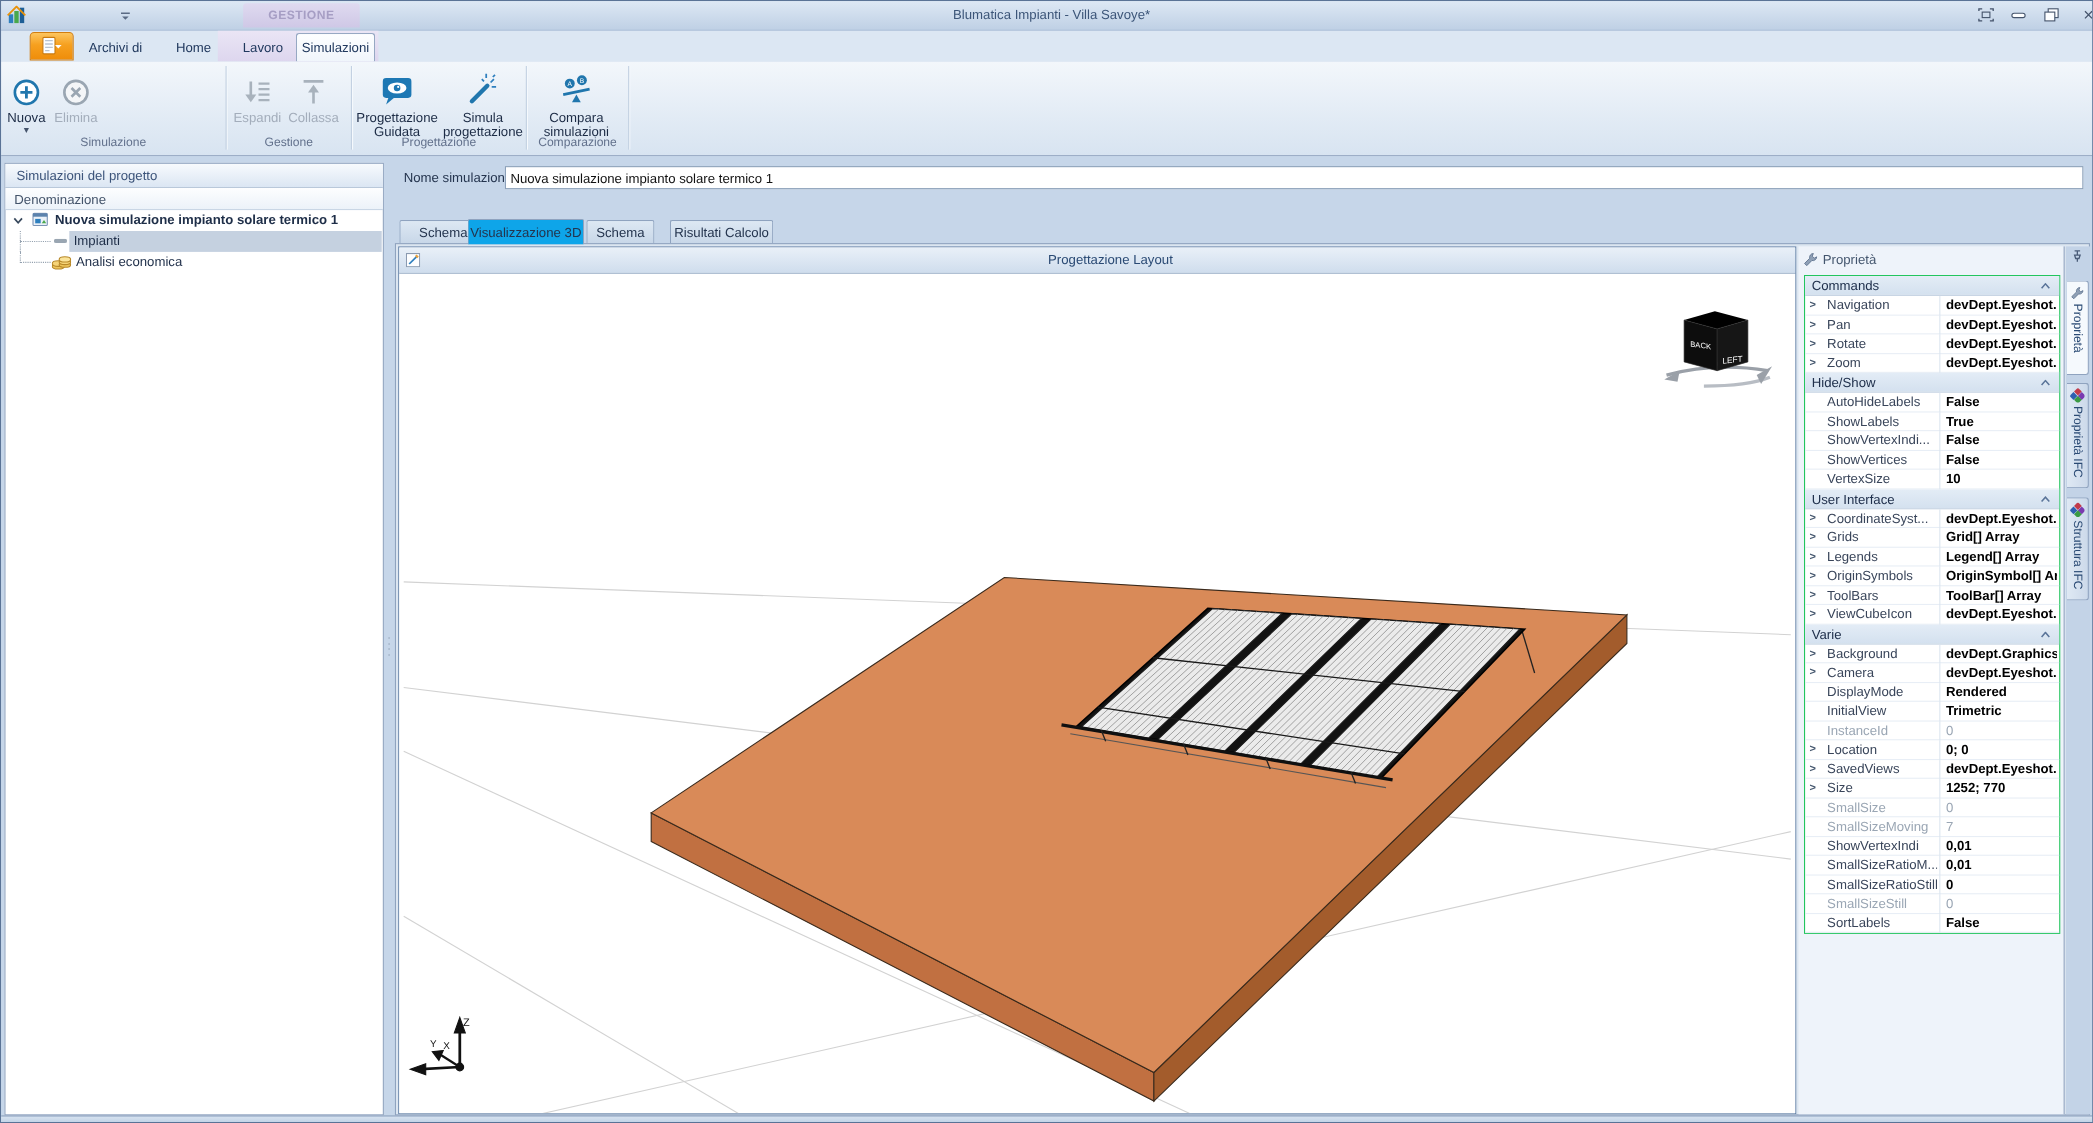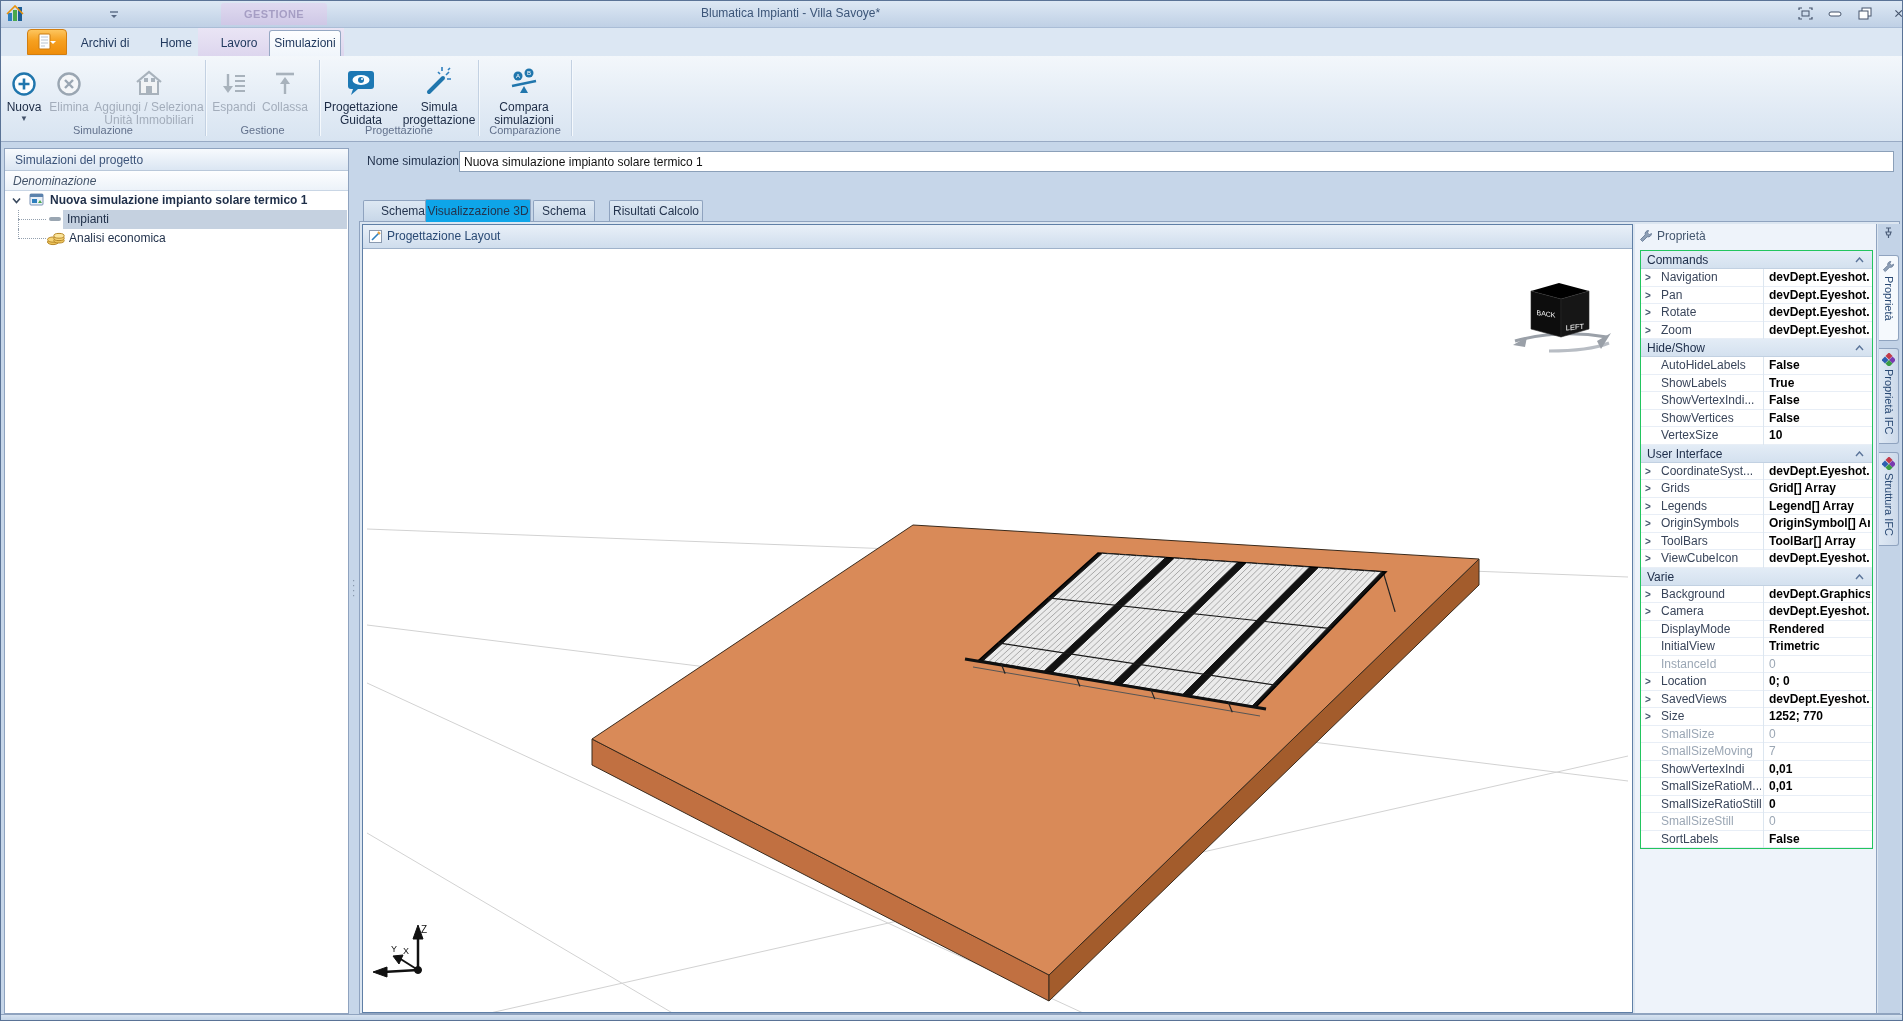--- a/index.html
+++ b/index.html
@@ -7,21 +7,21 @@
   #app{
     position:relative;width:1903px;height:1021px;overflow:hidden;
     font-family:"Liberation Sans",sans-serif;font-size:12px;color:#1e2e48;
     background:#c6d6e9;border:1px solid #5a7396;
   }
   
   .titlebar{position:absolute;left:0;top:0;width:100%;height:27px;
     background:linear-gradient(#dde8f4,#bfd0e5);border-bottom:1px solid #aabdd6;}
   .app-icon{position:absolute;left:5px;top:4px;width:18px;height:18px;}
   .qat-arrow{position:absolute;left:106px;top:8px;width:14px;height:12px;color:#5a6a84;}
-  .win-title{position:absolute;left:700px;top:5px;width:510px;color:#3c5578;}
+  .win-title{position:absolute;left:700px;top:5px;width:510px;text-align:center;color:#3c5578;}
   .ctx-title{position:absolute;left:220px;top:2px;width:106px;height:22px;border-radius:3px 3px 0 0;
     background:linear-gradient(#dfdaf0,#cfc8e6);color:#a69ec4;font-weight:bold;font-size:11px;
     text-align:center;line-height:22px;letter-spacing:.4px;}
   .win-btns{position:absolute;right:0;top:4px;height:18px;}
   .win-btn{position:absolute;top:0;width:22px;height:17px;display:flex;align-items:center;justify-content:center;}
   
   .tabrow{position:absolute;left:0;top:27px;width:100%;height:28px;background:#dce7f3;}
   .ctx-band{position:absolute;left:197px;top:0;width:146px;height:28px;
     background:linear-gradient(#eae5f5,#ddd6ee);}
   .file-btn{position:absolute;left:26px;top:1px;width:40px;height:26px;border-radius:4px 4px 0 0;
@@ -42,21 +42,21 @@
   .rgrouplbl{position:absolute;top:66px;height:16px;line-height:16px;text-align:center;
     color:#62718c;font-size:11px;}
   
   .content-bg{position:absolute;left:0;top:141px;width:100%;height:880px;background:#c6d6e9;}
   
   .left-panel{position:absolute;left:3px;top:147px;width:345px;height:866px;
     border:1px solid #8fa3bf;background:#fff;}
   .lp-title{height:22px;background:linear-gradient(#f7fafd,#dbe6f3);border-bottom:1px solid #b9c8da;
     color:#3c547a;line-height:22px;padding-left:10px;}
   .lp-colhdr{height:20px;background:linear-gradient(#fdfeff,#ecf2f9);border-bottom:1px solid #c9d6e5;
-    color:#44546a;line-height:20px;padding-left:8px;font-style:italic;}
+    color:#44546a;line-height:20px;padding-left:8px;}
   .tree-row{position:relative;height:19px;line-height:19px;white-space:nowrap;}
   .tree-row .lbl{position:absolute;top:0;}
   .sel-bar{position:absolute;left:58px;right:1px;top:0;height:19px;background:#c5d1e0;}
   .dotv{position:absolute;border-left:1px dotted #93a0ae;width:0;}
   .doth{position:absolute;border-top:1px dotted #93a0ae;height:0;}
   
   .vsplit{position:absolute;left:348px;top:147px;width:10px;height:866px;}
   .vsplit .dots{position:absolute;left:3px;top:430px;color:#7c8fa0;color:#7c8ca0;font-size:10px;line-height:5px;}
   
   .name-row{position:absolute;left:358px;top:149px;width:1541px;height:24px;}
@@ -71,21 +71,21 @@
   .doc-tabs{position:absolute;left:0;top:23px;width:100%;height:21px;}
   .dtab{position:absolute;top:0;height:21px;line-height:21px;text-align:center;
     background:linear-gradient(#dde8f3,#c8d7e8);border:1px solid #8fa3bf;border-bottom:none;
     border-radius:2px 2px 0 0;color:#24344e;}
   .dtab.active{background:#0ea5e9;height:23px;line-height:22px;top:-1px;z-index:2;}
   .dati-pane{position:absolute;left:0;top:44px;width:1541px;height:793px;border:1px solid #8fa3bf;
     background:#dce6f1;}
   
   .viewport{position:absolute;left:2px;top:2px;width:1271px;height:789px;border:1px solid #5f7fa6;background:#fff;}
   .vp-hdr{height:24px;background:linear-gradient(#e9f0f8,#cfdded);border-bottom:1px solid #9fb2ca;
-    color:#2a4a74;line-height:23px;padding-left:24px;position:relative;}
+    color:#2a4a74;line-height:23px;padding-left:24px;position:relative;text-align:center;}
   .vp-hdr .vp-ic{position:absolute;left:6px;top:5px;}
   .vp-canvas{position:absolute;left:0;top:24px;width:1269px;height:763px;background:#fff;overflow:hidden;}
   
   .prop-panel{position:absolute;left:1275px;top:2px;width:242px;height:789px;background:#eef3fa;
     border-right:1px solid #8fa3bf;}
   .pp-hdr{height:24px;color:#44566e;line-height:24px;padding-left:22px;position:relative;}
   .pp-hdr .pp-ic{position:absolute;left:4px;top:5px;}
   .pgrid{position:absolute;left:5px;top:26px;width:233px;background:#fff;border:1px solid #22c55e;}
   .pg-cat{position:relative;height:18px;line-height:18px;background:linear-gradient(#e3ecf6,#d4e1ef);
     color:#20304c;padding-left:6px;border-bottom:1px solid #c2d1e2;}
@@ -181,33 +181,20 @@
       <div class="drop">▼</div>
     </div>
     <div class="rbtn disabled" style="left:46px;width:44px">
       <div class="ric">
         <svg width="28" height="28" viewBox="0 0 28 28">
           <circle cx="14" cy="14" r="10.5" fill="#f4f6f8" stroke="#9aa6b2" stroke-width="2.4"></circle>
           <path d="M10 10l8 8M18 10l-8 8" stroke="#9aa6b2" stroke-width="2.4"></path>
         </svg>
       </div>
       <div class="rlbl">Elimina</div>
-    </div>
-    <div class="rbtn disabled" style="left:92px;width:112px">
-      <div class="ric">
-        <svg width="34" height="30" viewBox="0 0 34 30">
-          <path d="M5 14 L17 4 L29 14" fill="none" stroke="#a8b2bc" stroke-width="2.2"></path>
-          <path d="M8 13v13h18V13" fill="#f1f3f5" stroke="#a8b2bc" stroke-width="2"></path>
-          <rect x="12" y="10" width="4" height="4" fill="#a8b2bc"></rect>
-          <rect x="19" y="10" width="4" height="4" fill="#a8b2bc"></rect>
-          <rect x="14" y="18" width="6" height="8" fill="#a8b2bc"></rect>
-        </svg>
-      </div>
-      <div class="rlbl">Aggiungi / Seleziona
-Unità Immobiliari</div>
     </div>
     <div class="rsep" style="left:204px"></div>
 
     <div class="rbtn disabled" style="left:208px;width:50px">
       <div class="ric">
         <svg width="30" height="28" viewBox="0 0 30 28">
           <path d="M9 4v16" stroke="#a8b2bc" stroke-width="2.4"></path>
           <path d="M4 16l5 7 5-7z" fill="#a8b2bc"></path>
           <path d="M16 6h10M16 11h10M16 16h10M16 21h10" stroke="#a8b2bc" stroke-width="2"></path>
         </svg>

